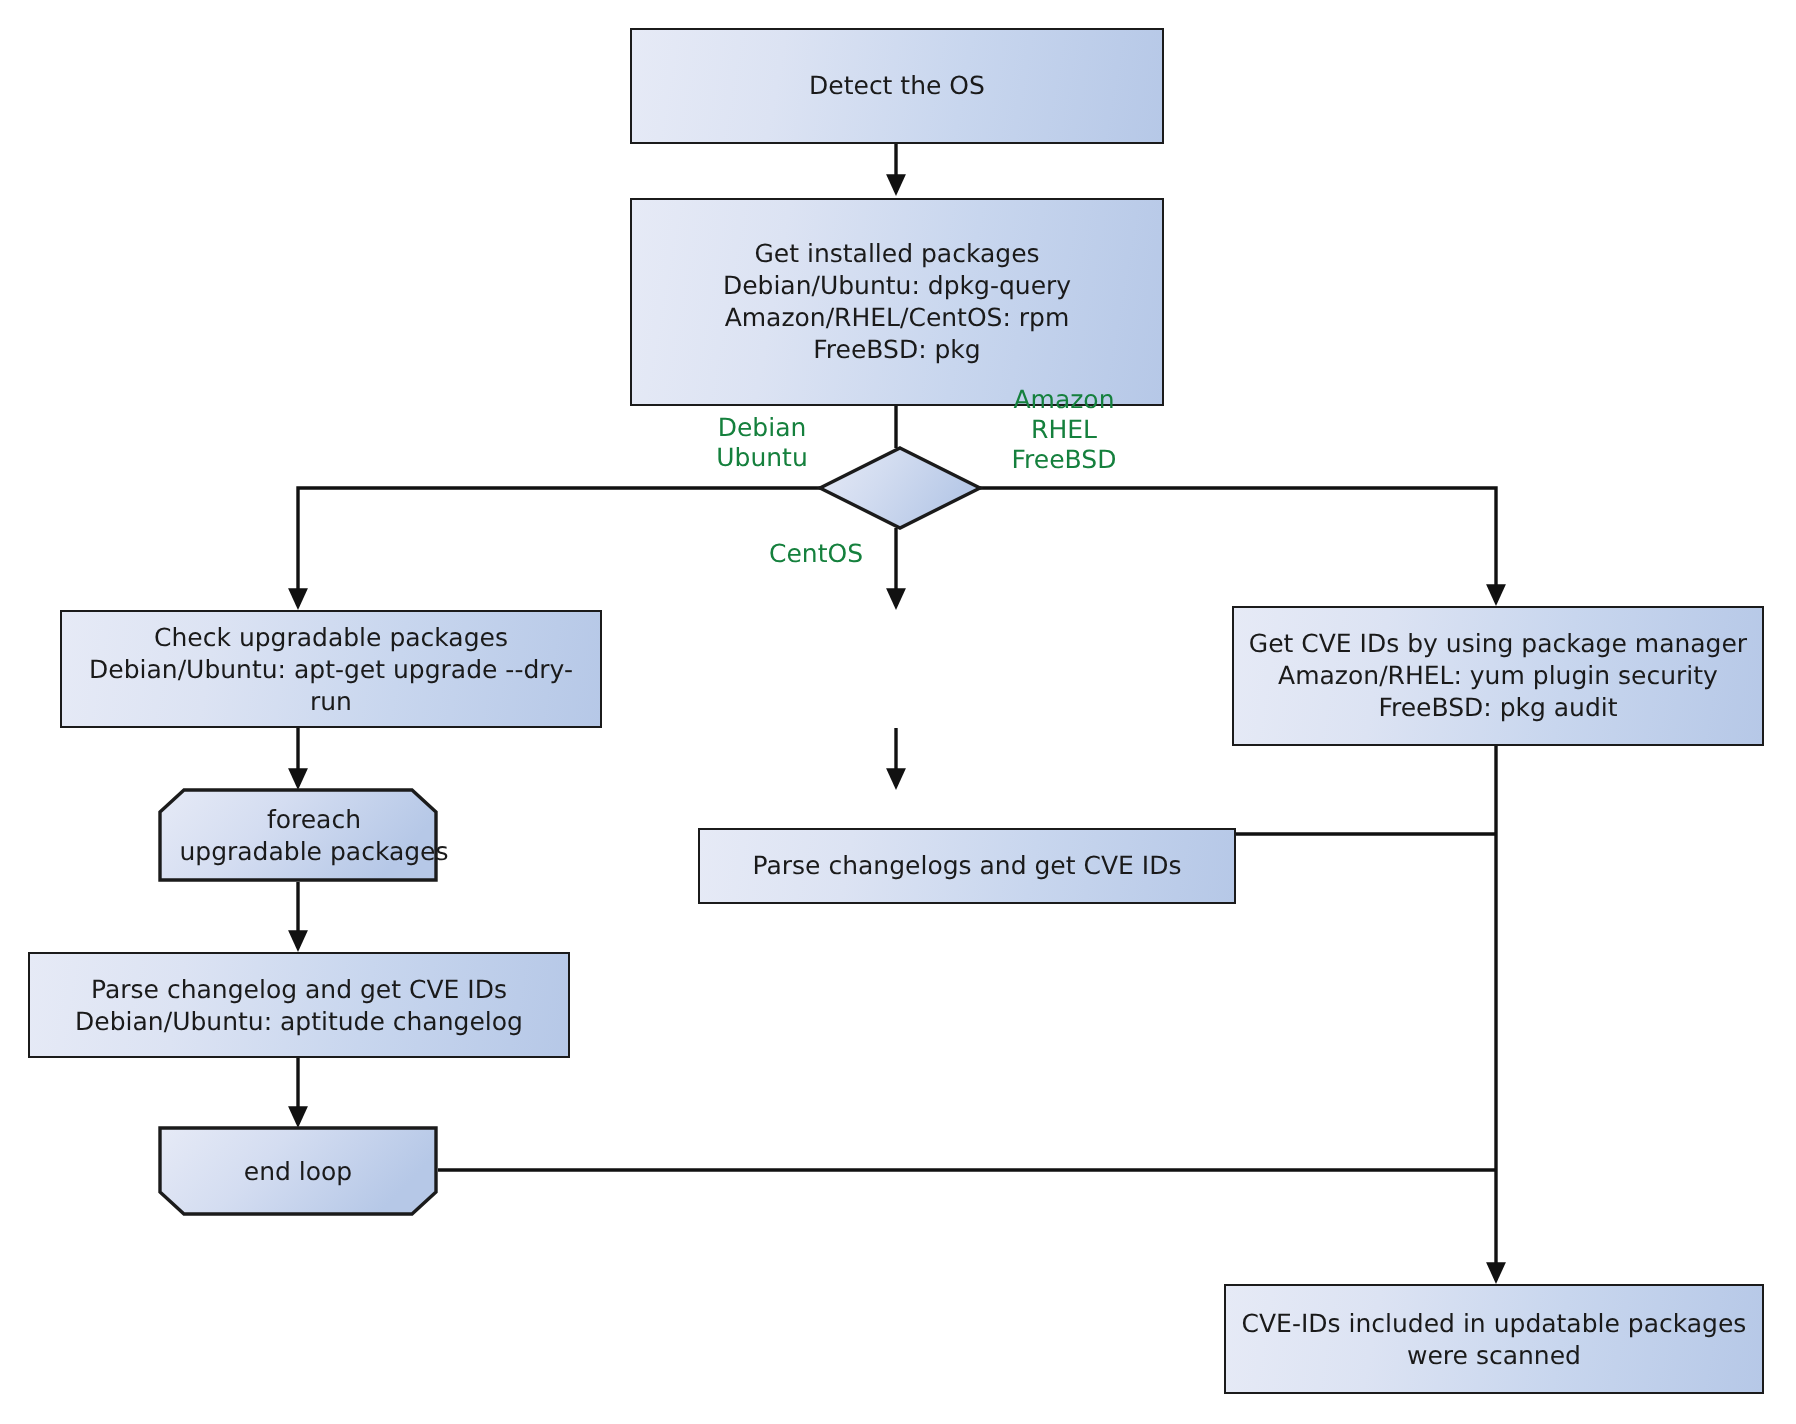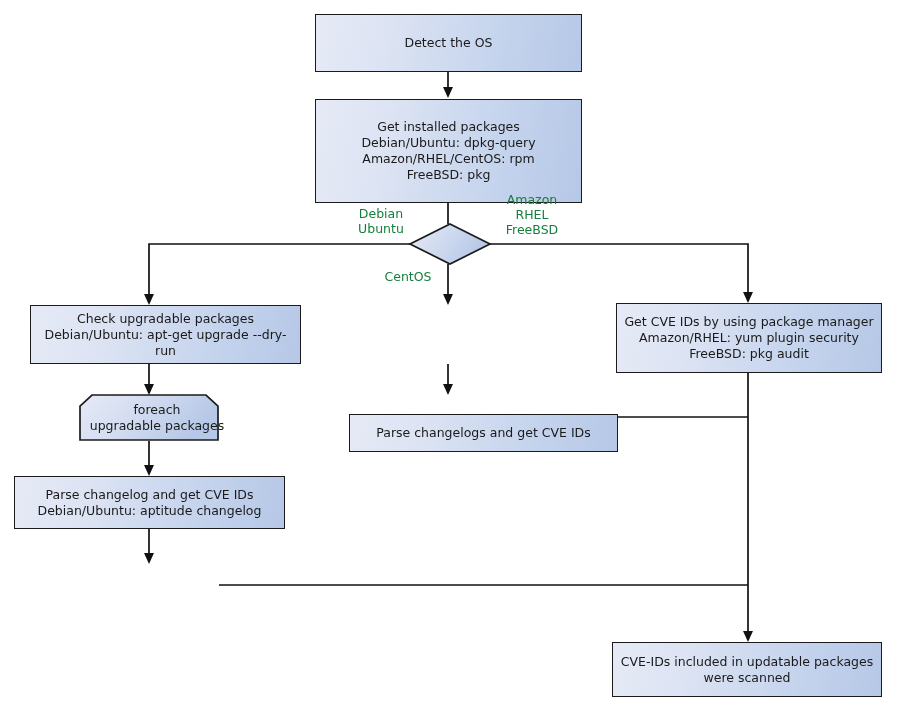--- a/index.html
+++ b/index.html
@@ -177,19 +177,32 @@
 
   <div class="node" style="left:313px; top:414px; width:269px; height:38px;margin-left:36px;">
     <span class="txt">Parse changelogs and get CVE IDs</span>
   </div>
 
   <div class="node" style="left:14px; top:476px; width:271px; height:53px;">
     <span class="txt">Parse changelog and get  CVE IDs
 Debian/Ubuntu: aptitude changelog</span>
   </div>
 
+  <div class="node loopend" style="left:79px; top:563px; width:140px; height:45px;">
+    <svg class="shape-svg" width="140" height="45" viewBox="0 0 140 45">
+      <defs>
+        <linearGradient id="gradLoopE" x1="0" y1="0" x2="1" y2="0.3">
+          <stop offset="0%" stop-color="#e6eaf6"></stop>
+          <stop offset="45%" stop-color="#d4ddf1"></stop>
+          <stop offset="100%" stop-color="#b6c8e7"></stop>
+        </linearGradient>
+      </defs>
+      <polygon points="1,1 139,1 139,33 127,44 13,44 1,33" fill="url(#gradLoopE)" stroke="#1b1b1b" stroke-width="1.7"></polygon>
+    </svg>
+    <span class="txt shape-label">end loop</span>
+  </div>
 
   <div class="node" style="left:612px; top:642px; width:270px; height:55px;">
     <span class="txt">CVE-IDs included in updatable packages
 were scanned</span>
   </div>
 
 </div>
 
 </body></html>

